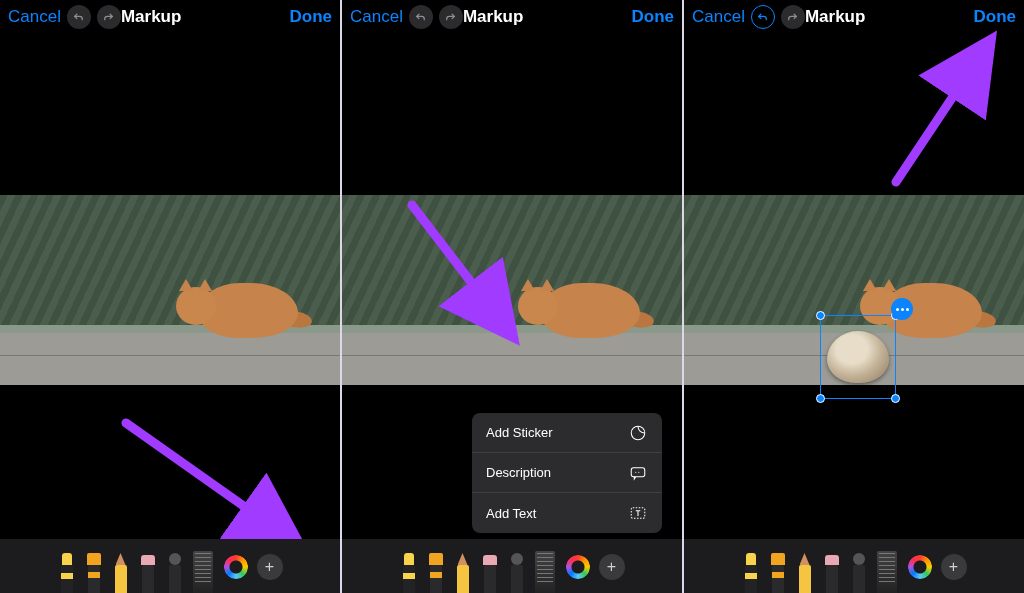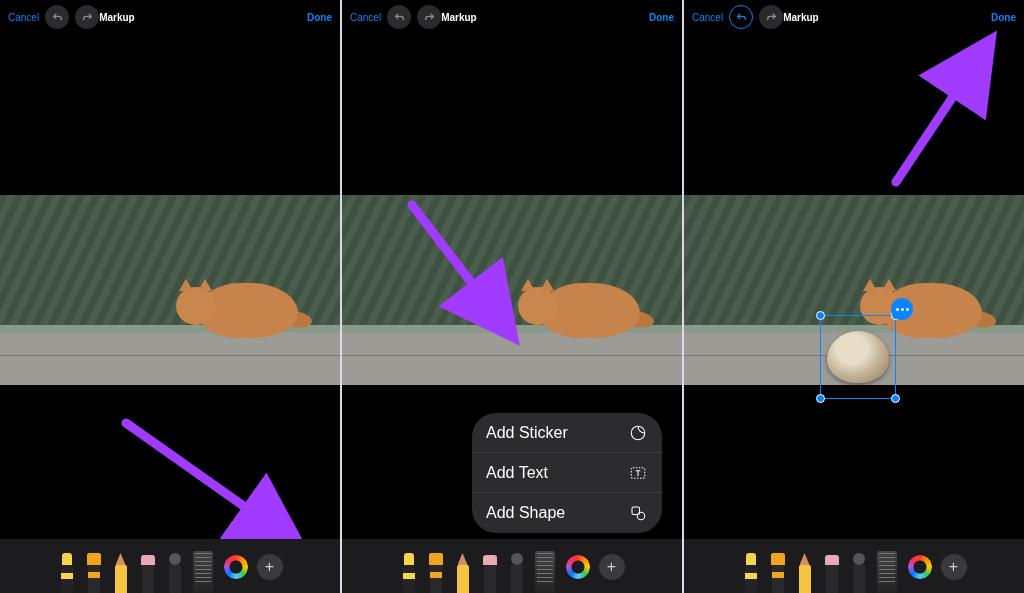--- a/index.html
+++ b/index.html
@@ -7,21 +7,21 @@
   .wrap { display: flex; width: 1024px; height: 593px; }
   .spacer { width: 2px; height: 100%; background: #dcd7e9; }
   .screen { flex: 1 1 0; height: 100%; background: #000; position: relative; overflow: hidden; }
 
   
   .hdr {
     height: 34px;
     display: flex;
     align-items: center;
     padding: 0 8px;
-    font-size: 10px;
+    font-size: 17px;
     color: #fff;
   }
   .hdr .link { color: #0a84ff; cursor: pointer; }
   .hdr .title { flex: 0 0 auto; margin-left: 0; font-weight: 600; }
   .hdr .grow { flex: 1; }
   .hdr .done { font-weight: 700; }
   .circ-btn {
     width: 24px; height: 24px; border-radius: 50%;
     background: #2b2b2e;
     display: flex; align-items: center; justify-content: center;
@@ -104,24 +104,24 @@
     margin-bottom: 13px; color:#d0d0d4; font-size:16px; font-weight:300;
   }
 
   
   .menu {
     position: absolute;
     right: 20px;
     bottom: 60px;
     width: 190px;
     background: #2c2c2e;
-    border-radius: 24px;
+    border-radius: 8px;
     overflow: hidden;
     box-shadow: 0 4px 20px rgba(0,0,0,.6);
-    font-size: 16px;
+    font-size: 13px;
   }
   .menu .row {
     display:flex; align-items:center; justify-content:space-between;
     height: 40px; padding: 0 14px;
     border-bottom: 1px solid #3e3e41;
     color:#fff;
   }
   .menu .row:last-child { border-bottom:none; }
   .menu .ic { width:20px; height:20px; display:flex;align-items:center;justify-content:center; }
   .menu .ic svg { width:18px; height:18px; stroke:#fff; fill:none; stroke-width:1.4; }
@@ -288,34 +288,36 @@
       <div class="row">
         <span>Add Sticker</span>
         <span class="ic">
             <svg viewBox="0 0 24 24">
               <circle cx="12" cy="12" r="9"></circle>
               <path d="M12 3c0 5 4 9 9 9"></path>
             </svg>
           </span>
       </div>
       <div class="row">
+        <span>Description</span>
+        <span class="ic">
+            <svg viewBox="0 0 24 24">
+              <rect x="3" y="5" width="18" height="12" rx="3"></rect>
+              <path d="M9 17l-2 3v-3"></path>
+              <circle cx="9" cy="11" r="0.8" fill="#fff" stroke="none"></circle>
+              <circle cx="13" cy="11" r="0.8" fill="#fff" stroke="none"></circle>
+            </svg>
+          </span>
+      </div>
+      <div class="row">
         <span>Add Text</span>
         <span class="ic">
             <svg viewBox="0 0 24 24">
               <rect x="3" y="5" width="18" height="14" rx="2" stroke-dasharray="2 2"></rect>
               <path d="M9 9h6M12 9v7"></path>
-            </svg>
-          </span>
-      </div>
-      <div class="row">
-        <span>Add Shape</span>
-        <span class="ic">
-            <svg viewBox="0 0 24 24">
-              <rect x="4" y="4" width="10" height="10" rx="2"></rect>
-              <circle cx="16" cy="16" r="5"></circle>
             </svg>
           </span>
       </div>
     </div>
 
     <div class="toolbar">
       <div class="tool pen-yellow">
           <div class="tip">
             <div class="t"></div>
           </div>

